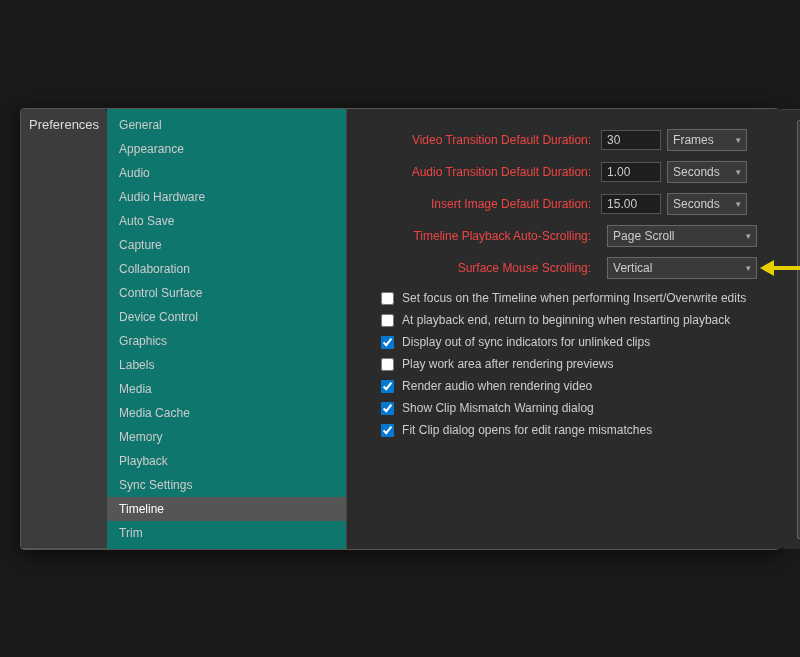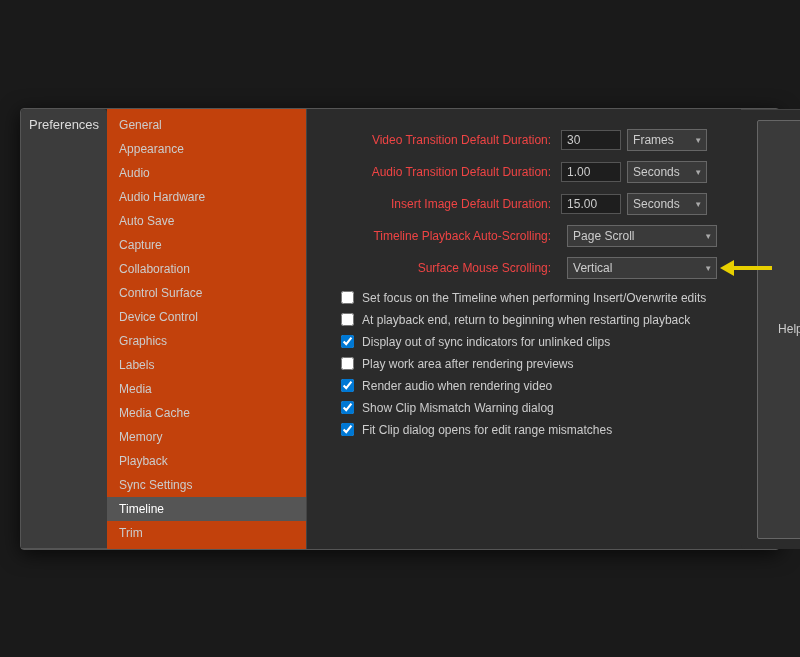--- a/index.html
+++ b/index.html
@@ -30,22 +30,22 @@
       font-size: 13px;
       color: #ddd;
       border-bottom: 1px solid #555;
       border-radius: 4px 4px 0 0;
     }
     .dialog-body {
       display: flex;
       flex: 1;
     }
     .sidebar {
-      width: 200px;
-      background: #c2410c;
+      width: 240px;
+      background: #0f766e;
       border-right: 1px solid #444;
       padding: 4px 0;
     }
     .sidebar-item {
       padding: 5px 12px;
       color: #ccc;
       cursor: pointer;
       font-size: 12px;
     }
     .sidebar-item.active {
@@ -117,21 +117,21 @@
       transform: translateY(-50%);
       display: flex;
       align-items: center;
     }
     .checkbox-section {
       margin-top: 12px;
       padding-left: 10px;
     }
     .checkbox-row {
       display: flex;
-      align-items: center;
+      align-items: flex-end;
       margin-bottom: 8px;
     }
     .checkbox-row input[type="checkbox"] {
       margin-right: 8px;
       width: 13px;
       height: 13px;
       cursor: pointer;
       accent-color: #0078d4;
     }
     .checkbox-label {

